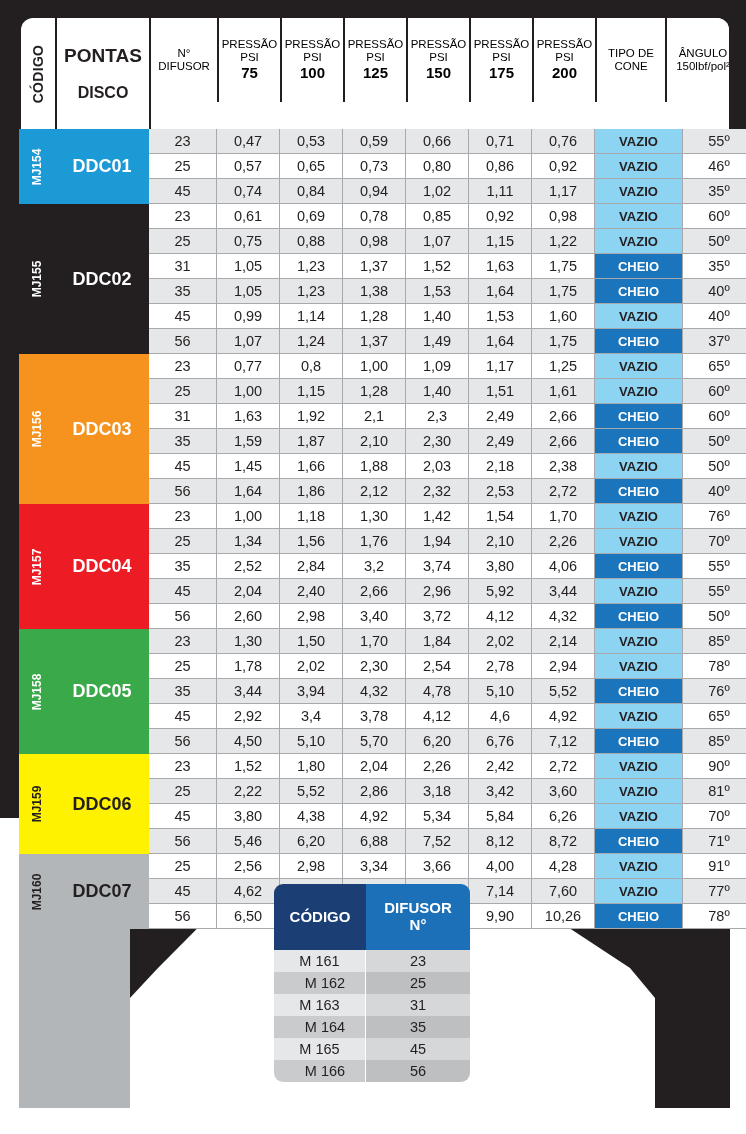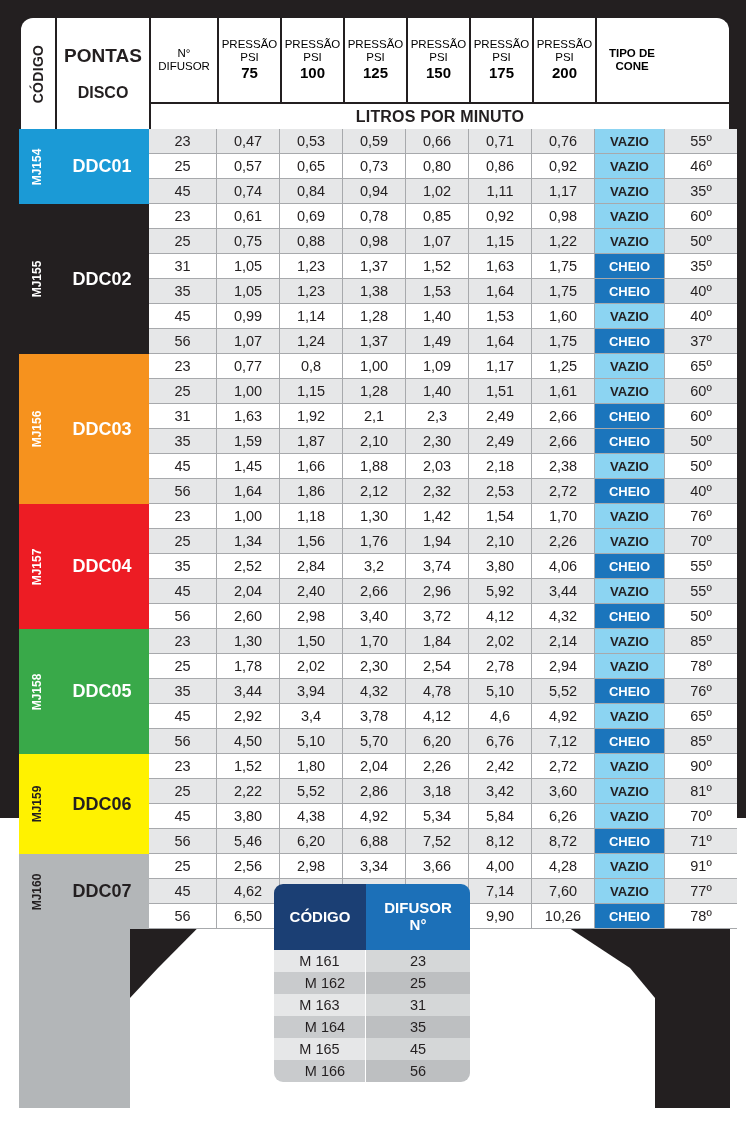--- a/index.html
+++ b/index.html
@@ -63,21 +63,21 @@
     border-right:2px solid #231f20;
     display:flex; flex-direction:column;
     align-items:center; justify-content:center;
     text-align:center; line-height:1.12;
     background:#fff;
   }
   #hdr-cols .c:last-child { border-right:none; }
   .c-dif  { width:68px; flex:none; font-size:11.5px; }
   .c-psi  { width:63px; flex:none; font-size:11.5px; }
   .c-psi b { font-size:15px; display:block; margin-top:2px; }
-  .c-cone { width:70px; flex:none; font-size:11.5px;font-weight:bold; }
+  .c-cone { width:70px; flex:none; font-size:11.5px; }
   .c-ang  { width:72px; flex:none; font-size:11.5px; }
 
   #litros {
     flex:1;
     border-top:2px solid #231f20;
     background:#fff;
     display:flex; align-items:center; justify-content:center;
     font-size:16px; font-weight:bold; color:#231f20;
     letter-spacing:.2px;
   }
@@ -118,21 +118,21 @@
     border-right:1px solid #a7a9ac;
     border-bottom:1px solid #a7a9ac;
     display:flex; align-items:center; justify-content:center;
     font-size:14.5px; color:#231f20;
     background:#ffffff;
   }
   .row.alt .cell { background:#e6e7e8; }
   .cell.c-dif  { width:68px; flex:none; }
   .cell.c-psi  { width:63px; flex:none; }
   .cell.c-cone {
-    width:70px; flex:none;
+    width:88px; flex:none;
     font-size:13px; font-weight:bold;
     border-right:1px solid #a7a9ac;
   }
   .cell.c-cone.vazio { background:#8cd4f2 !important; color:#231f20; }
   .cell.c-cone.cheio { background:#1b75bc !important; color:#ffffff; }
   .cell.c-ang  { width:72px; flex:none; border-right:none; }
 
   
   #bottom {
     position:absolute; left:0; top:818px; width:746px; height:316px;
@@ -230,22 +230,25 @@
       </div>
       <div class="c c-psi">
         <span>PRESSÃO</span>
         <span>PSI</span>
         <b>200</b>
       </div>
       <div class="c c-cone">
         <span>TIPO DE</span>
         <span>CONE</span>
       </div>
+      <div class="c c-ang">
+        <span>ÂNGULO</span>
+        <span>150lbf/pol²</span>
+      </div>
     </div>
-    <div id="litros">LITROS POR MINUTO</div>
   </div>
 </div>
 
 <div id="grid">
   <div id="codecol">
       <div class="grp" style="height: 75px; background: rgb(27, 154, 214);">
         <div class="code">
           <span style="color: rgb(255, 255, 255);">MJ154</span>
         </div>
         <div class="ponta" style="color: rgb(255, 255, 255);">

